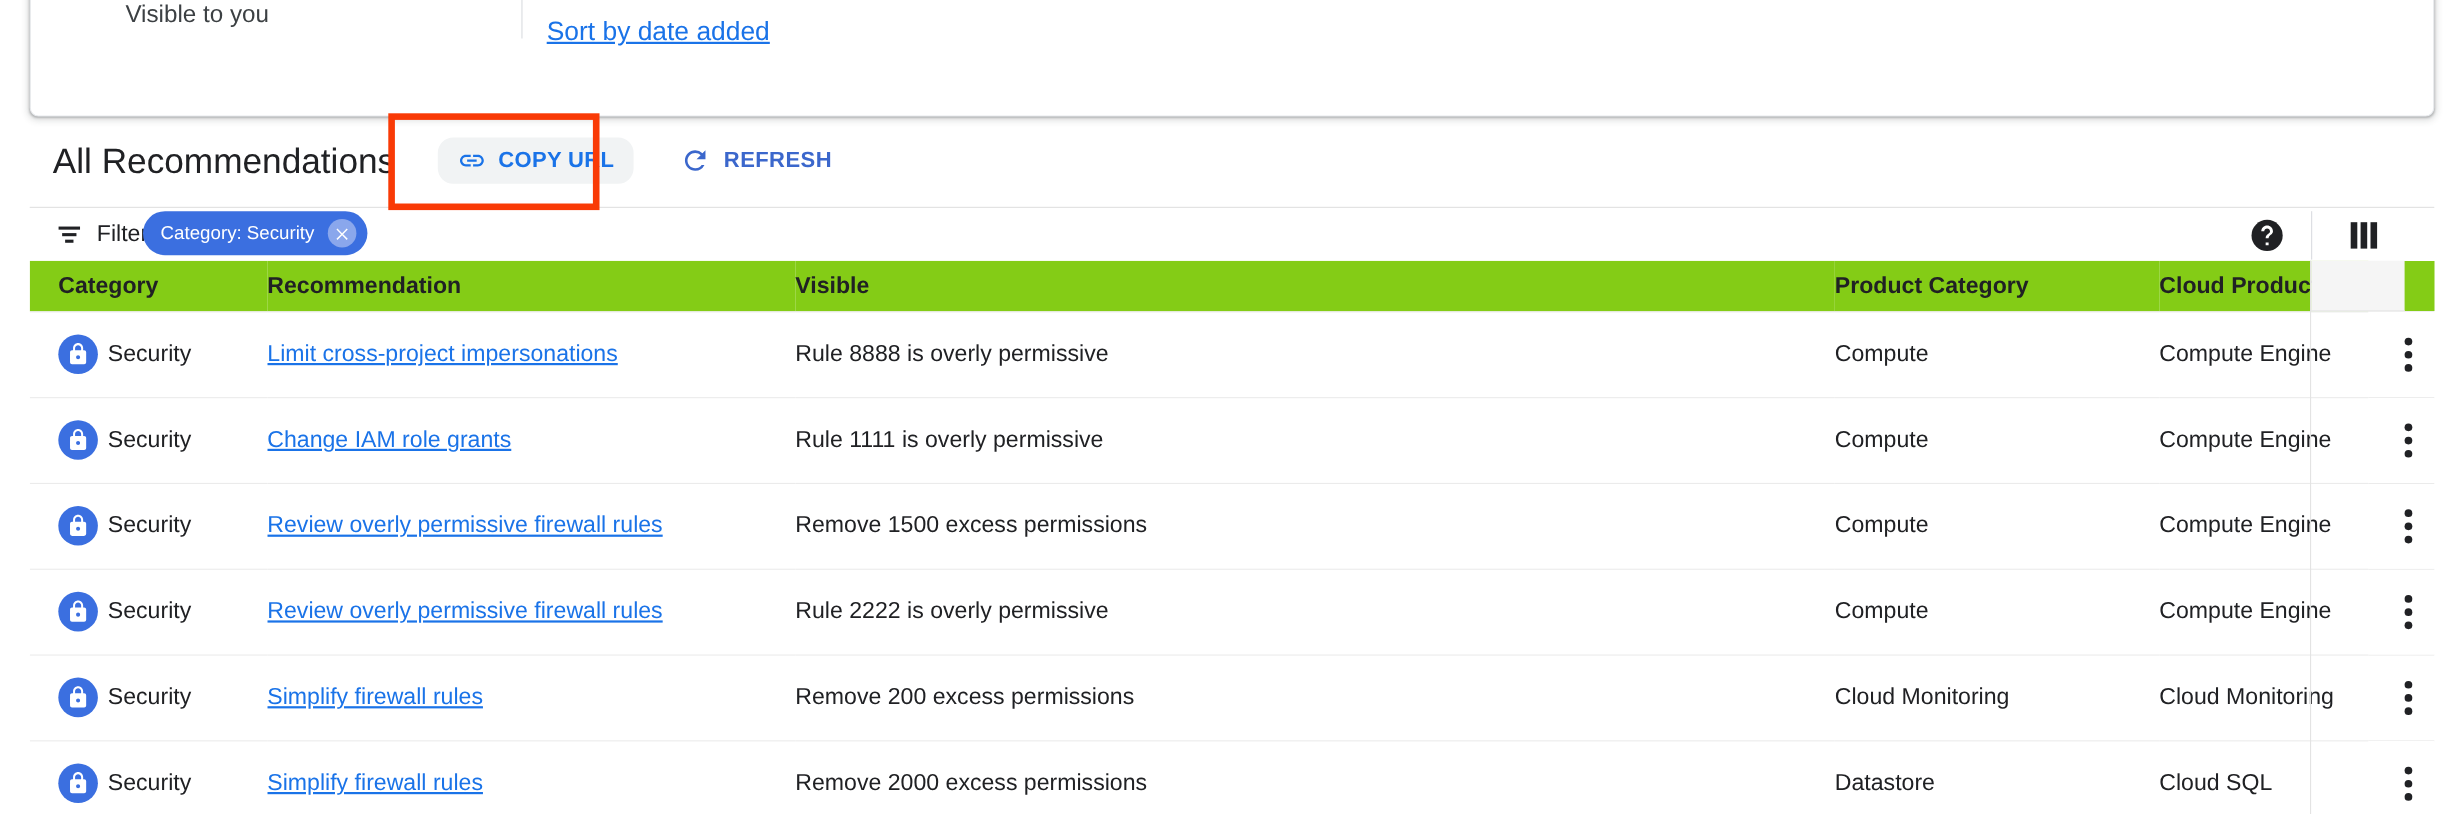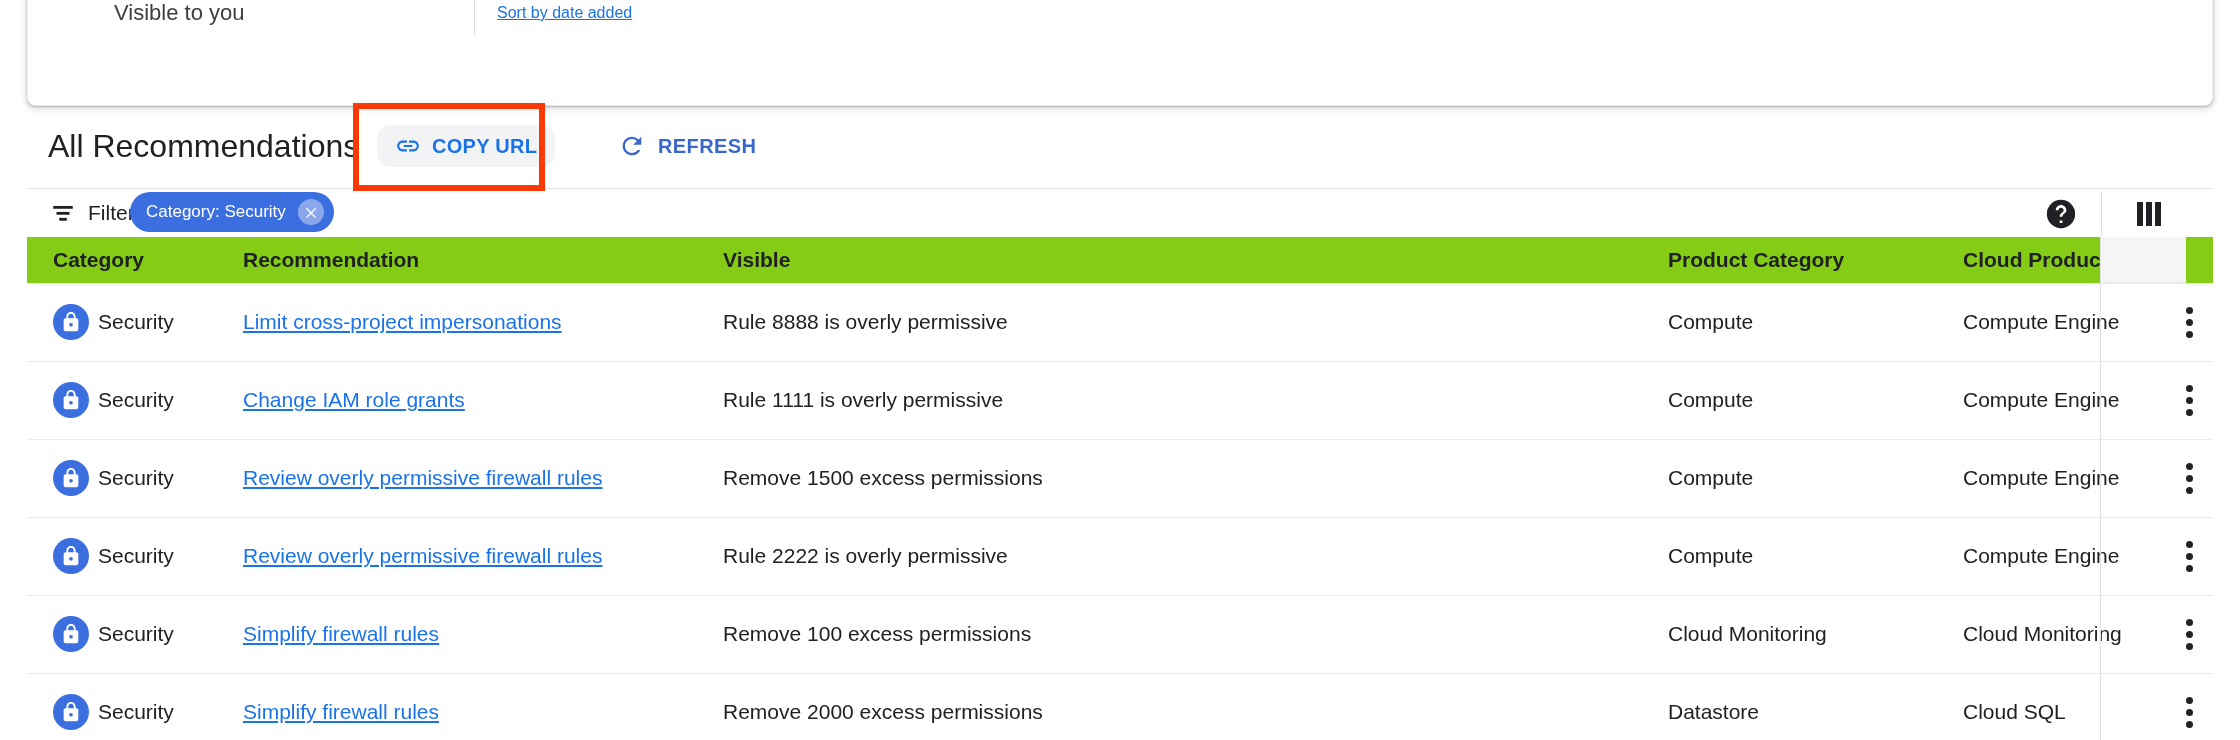--- a/index.html
+++ b/index.html
@@ -58,22 +58,22 @@
     position: absolute;
     left: 446px;
     top: -12px;
     width: 1px;
     height: 46px;
     background: #dadce0;
   }
   .sort-link {
     position: absolute;
     left: 469px;
-    top: 0px;
-    font-size: 16px;
+    top: 16px;
+    font-size: 24px;
     color: #1a73e8;
     text-decoration: underline;
     line-height: 24px;
     white-space: nowrap;
     cursor: pointer;
   }
 
   
   .section-bar {
     position: absolute;
@@ -88,21 +88,21 @@
     top: 0px;
     font-size: 32px;
     font-weight: 400;
     color: #202124;
     line-height: 56px;
     white-space: nowrap;
     letter-spacing: 0px;
   }
   .copy-url-btn {
     position: absolute;
-    left: 377px;
+    left: 398px;
     top: 7px;
     height: 42px;
     padding: 12px 18px;
     display: flex;
     align-items: center;
     gap: 11px;
     background: #f1f3f4;
     border: none;
     border-radius: 14px;
     cursor: pointer;
@@ -563,21 +563,21 @@
               <div class="cat-cell">
                 <span class="lock-badge">
                   <svg width="22" height="22" viewBox="0 0 24 24" aria-hidden="true">
                     <path fill="#ffffff" d="M18 8h-1V6c0-2.76-2.24-5-5-5S7 3.24 7 6v2H6c-1.1 0-2 .9-2 2v10c0 1.1.9 2 2 2h12c1.1 0 2-.9 2-2V10c0-1.1-.9-2-2-2zm-6 9c-1.1 0-2-.9-2-2s.9-2 2-2 2 .9 2 2-.9 2-2 2zM9 8V6c0-1.66 1.34-3 3-3s3 1.34 3 3v2H9z"></path>
                   </svg>
                 </span>
                 <span class="cat-text">Security</span>
               </div>
             </td>
             <td class="c-rec"><span class="rec-link">Simplify firewall rules</span></td>
-            <td class="c-impact">Remove 100 excess permissions</td>
+            <td class="c-impact">Remove 200 excess permissions</td>
             <td class="c-prodcat">Cloud Monitoring</td>
             <td class="c-cloudprod">Cloud Monitoring</td>
             <td class="c-menu">
               <div class="dots-btn">
                 <span class="dot"></span>
                 <span class="dot"></span>
                 <span class="dot"></span>
               </div>
             </td>
           </tr>

